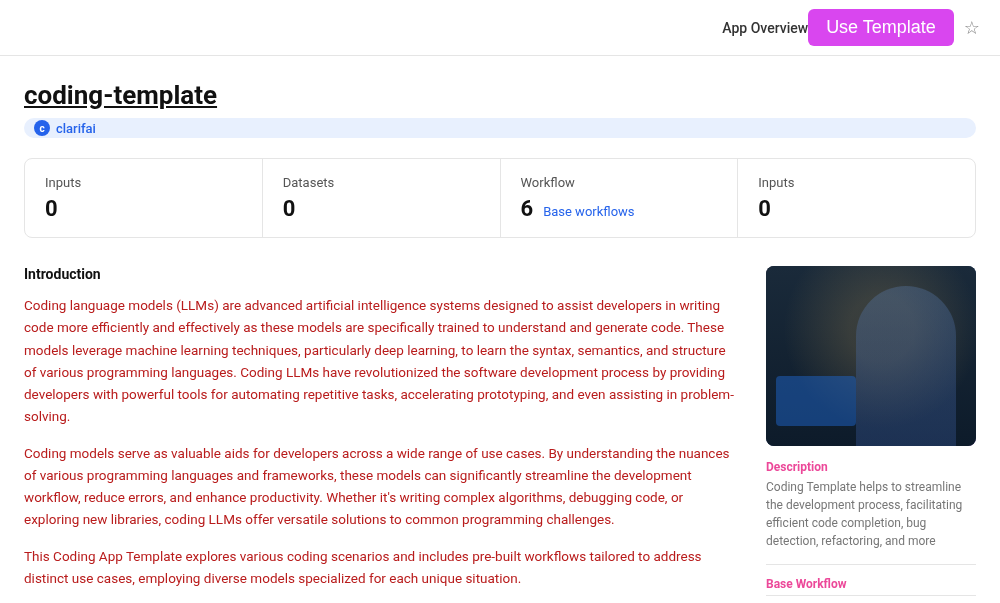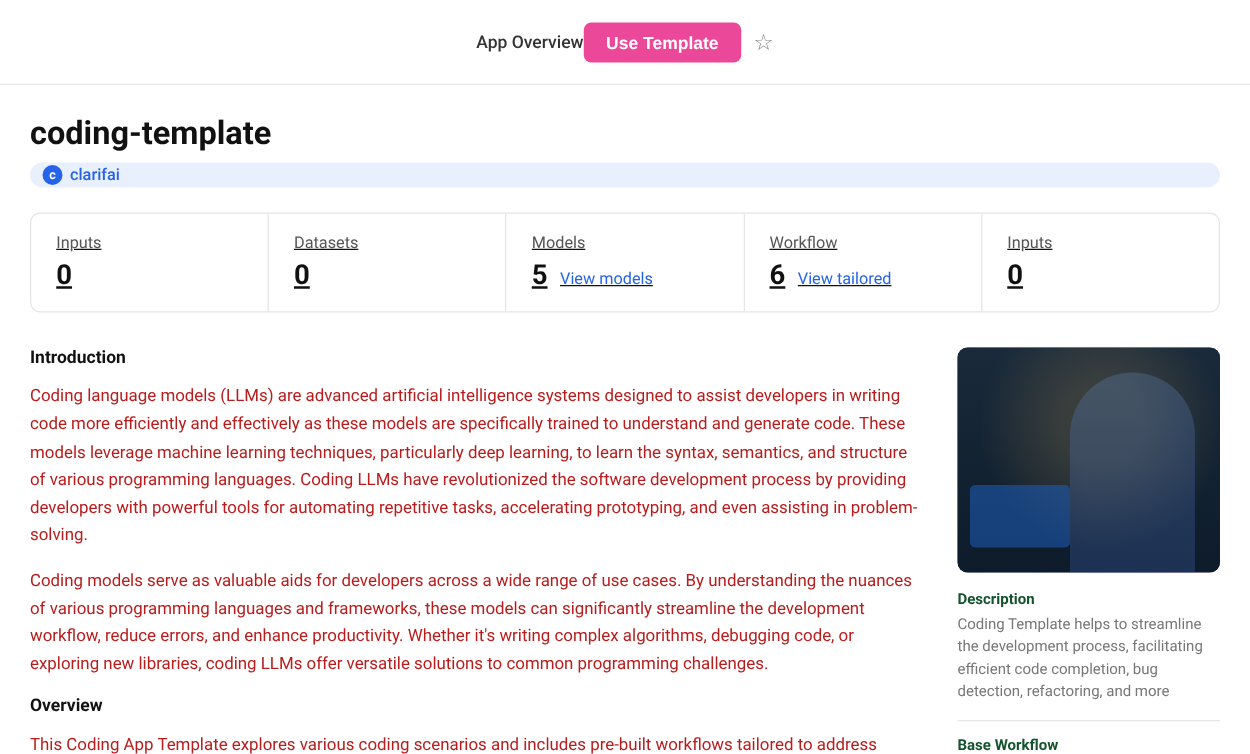--- a/index.html
+++ b/index.html
@@ -7,43 +7,43 @@
       font-family: -apple-system, BlinkMacSystemFont, 'Segoe UI', Roboto, sans-serif;
       background: #fff;
       color: #111;
       font-size: 14px;
     }
 
     
     .header {
       display: flex;
       align-items: center;
-      justify-content: center;
+      justify-content: flex-end;
       padding: 12px 20px;
       border-bottom: 1px solid #e5e5e5;
-      height: 68px;
+      height: 56px;
     }
     .header-title {
       font-size: 14px;
       color: #333;
       font-weight: 500;
     }
     .header-actions {
       display: flex;
       align-items: center;
       gap: 10px;
     }
     .use-template-btn {
-      background: #ec4899;
+      background: #d946ef;
       color: #fff;
       border: none;
       border-radius: 6px;
       padding: 8px 18px;
-      font-size: 14px;
-      font-weight: 700;
+      font-size: 18px;
+      font-weight: 400;
       cursor: pointer;
     }
     .star-btn {
       background: none;
       border: none;
       cursor: pointer;
       font-size: 18px;
       color: #888;
       display: flex;
       align-items: center;
@@ -53,20 +53,21 @@
     .page {
       display: flex;
       flex-direction: column;
       padding: 24px 24px 0 24px;
     }
 
     .page-heading {
       font-size: 26px;
       font-weight: 700;
       margin-bottom: 8px;
+      text-decoration: underline;
     }
 
     .author-badge {
       display: inline-flex;
       align-items: center;
       gap: 6px;
       background: #e8f0fe;
       border-radius: 12px;
       padding: 2px 10px;
       font-size: 13px;
@@ -93,21 +94,20 @@
       gap: 0;
       border: 1px solid #e5e5e5;
       border-radius: 8px;
       margin-bottom: 28px;
       overflow: hidden;
     }
     .stat-card {
       flex: 1;
       padding: 16px 20px;
       border-right: 1px solid #e5e5e5;
-      text-decoration: underline;
     }
     .stat-card:last-child {
       border-right: none;
     }
     .stat-label {
       font-size: 13px;
       color: #555;
       margin-bottom: 6px;
     }
     .stat-value {
@@ -192,21 +192,21 @@
       bottom: 20px;
       width: 80px;
       height: 50px;
       background: rgba(30,100,200,0.5);
       border-radius: 4px;
     }
 
     .sidebar-meta-label {
       font-size: 12px;
       font-weight: 700;
-      color: #14532d;
+      color: #ec4899;
       margin-bottom: 4px;
     }
     .sidebar-meta-value {
       font-size: 12px;
       color: #777;
       margin-bottom: 14px;
       line-height: 1.5;
     }
     .sidebar-divider {
       border: none;
@@ -241,52 +241,44 @@
     <div class="stat-card">
       <div class="stat-label">Inputs</div>
       <div class="stat-value">0</div>
     </div>
 
     <div class="stat-card">
       <div class="stat-label">Datasets</div>
       <div class="stat-value">0</div>
     </div>
 
-    <div class="stat-card">
-      <div class="stat-label">Models</div>
-      <div class="stat-inline">
-        <span class="stat-value">5</span>
-        <a class="stat-link" href="#">View models</a>
-      </div>
-    </div>
 
     <div class="stat-card">
       <div class="stat-label">Workflow</div>
       <div class="stat-inline">
         <span class="stat-value">6</span>
-        <a class="stat-link" href="#">View tailored</a>
+        <a class="stat-link" href="#">Base workflows</a>
       </div>
     </div>
 
     <div class="stat-card">
       <div class="stat-label">Inputs</div>
       <div class="stat-value">0</div>
     </div>
 
   </div>
 
   <div class="main-layout">
 
     <div class="main-content">
 
       <h2 class="section-title">Introduction</h2>
       <p class="body-text">Coding language models (LLMs) are advanced artificial intelligence systems designed to assist developers in writing code more efficiently and effectively as these models are specifically trained to understand and generate code. These models leverage machine learning techniques, particularly deep learning, to learn the syntax, semantics, and structure of various programming languages. Coding LLMs have revolutionized the software development process by providing developers with powerful tools for automating repetitive tasks, accelerating prototyping, and even assisting in problem-solving.</p>
       <p class="body-text">Coding models serve as valuable aids for developers across a wide range of use cases. By understanding the nuances of various programming languages and frameworks, these models can significantly streamline the development workflow, reduce errors, and enhance productivity. Whether it's writing complex algorithms, debugging code, or exploring new libraries, coding LLMs offer versatile solutions to common programming challenges.</p>
 
-      <h2 class="section-title">Overview</h2>
       <p class="body-text">This Coding App Template explores various coding scenarios and includes pre-built workflows tailored to address distinct use cases, employing diverse models specialized for each unique situation.</p>
 
     </div>
 
     <div class="sidebar">
 
       <div class="sidebar-image">
         <div class="sidebar-image-inner">
           <div class="screen-glow"></div>
           <div class="person-glow"></div>

